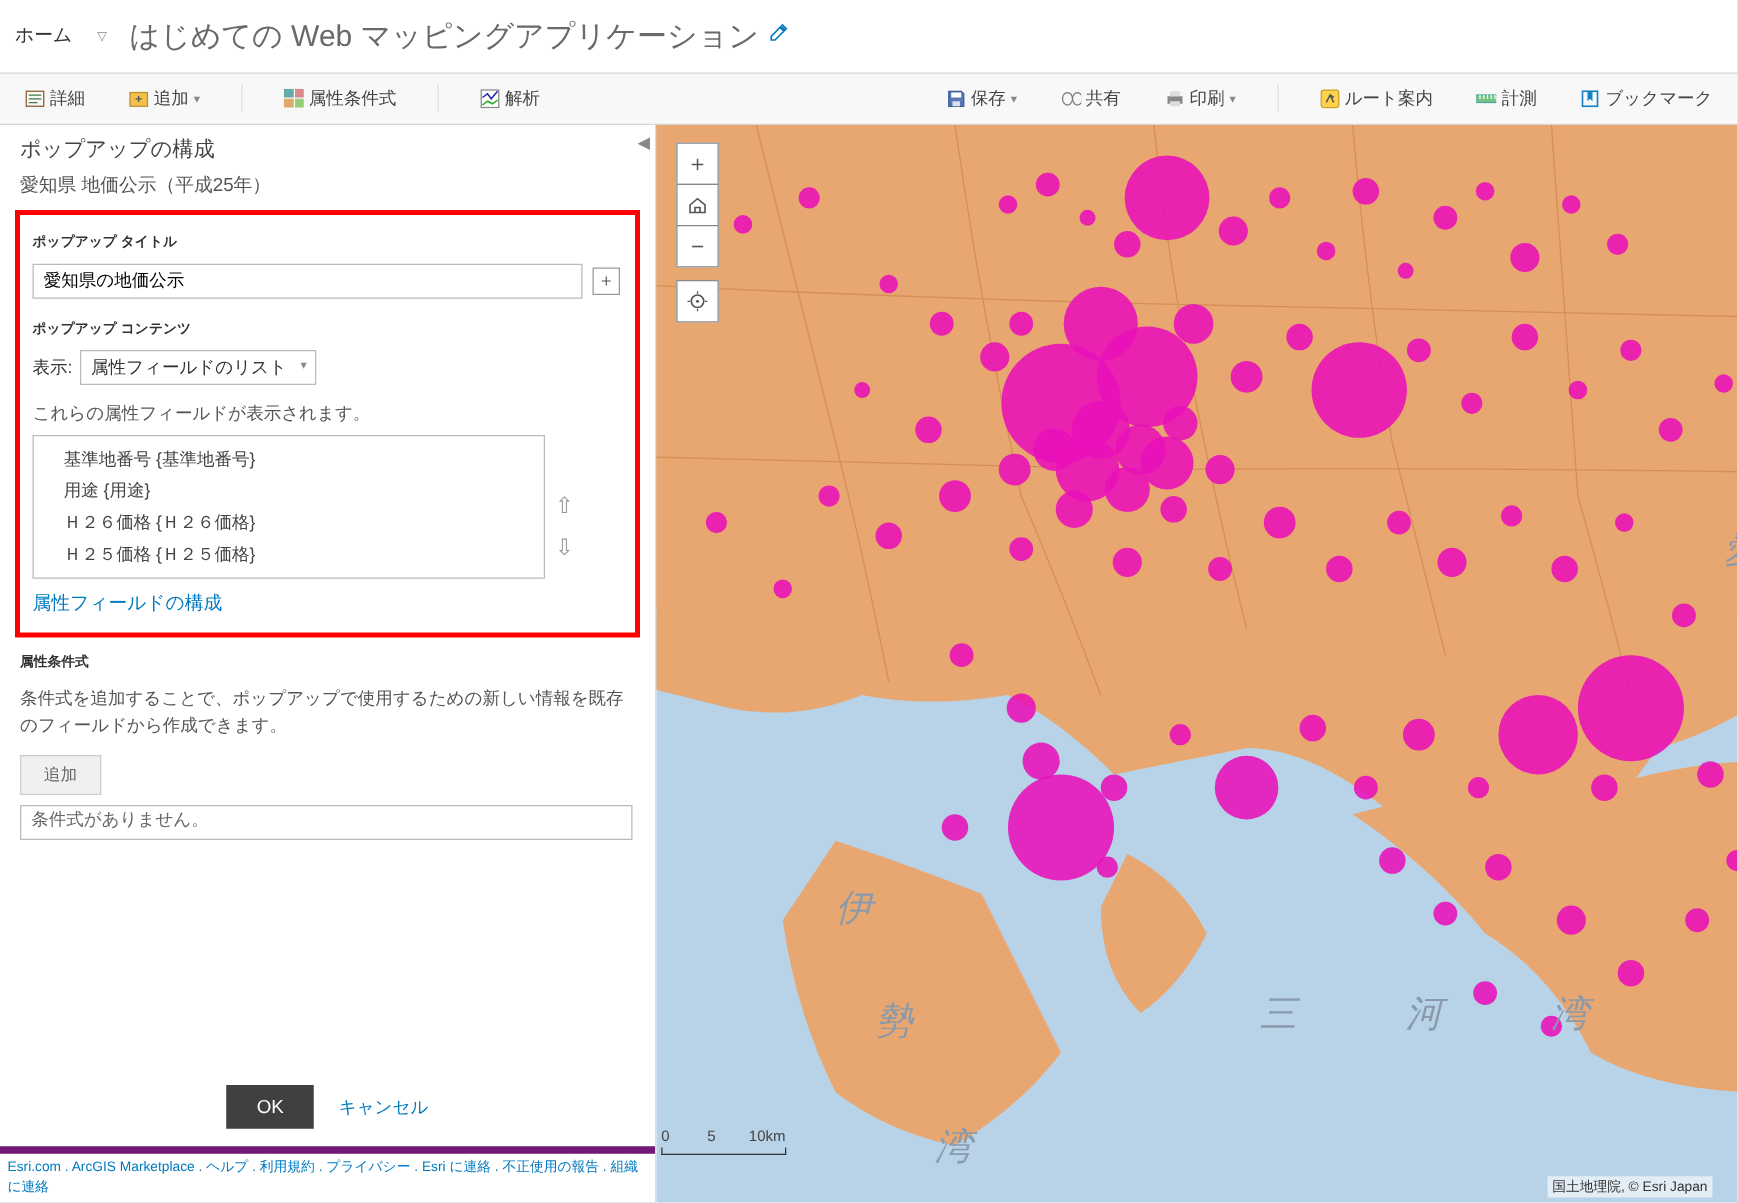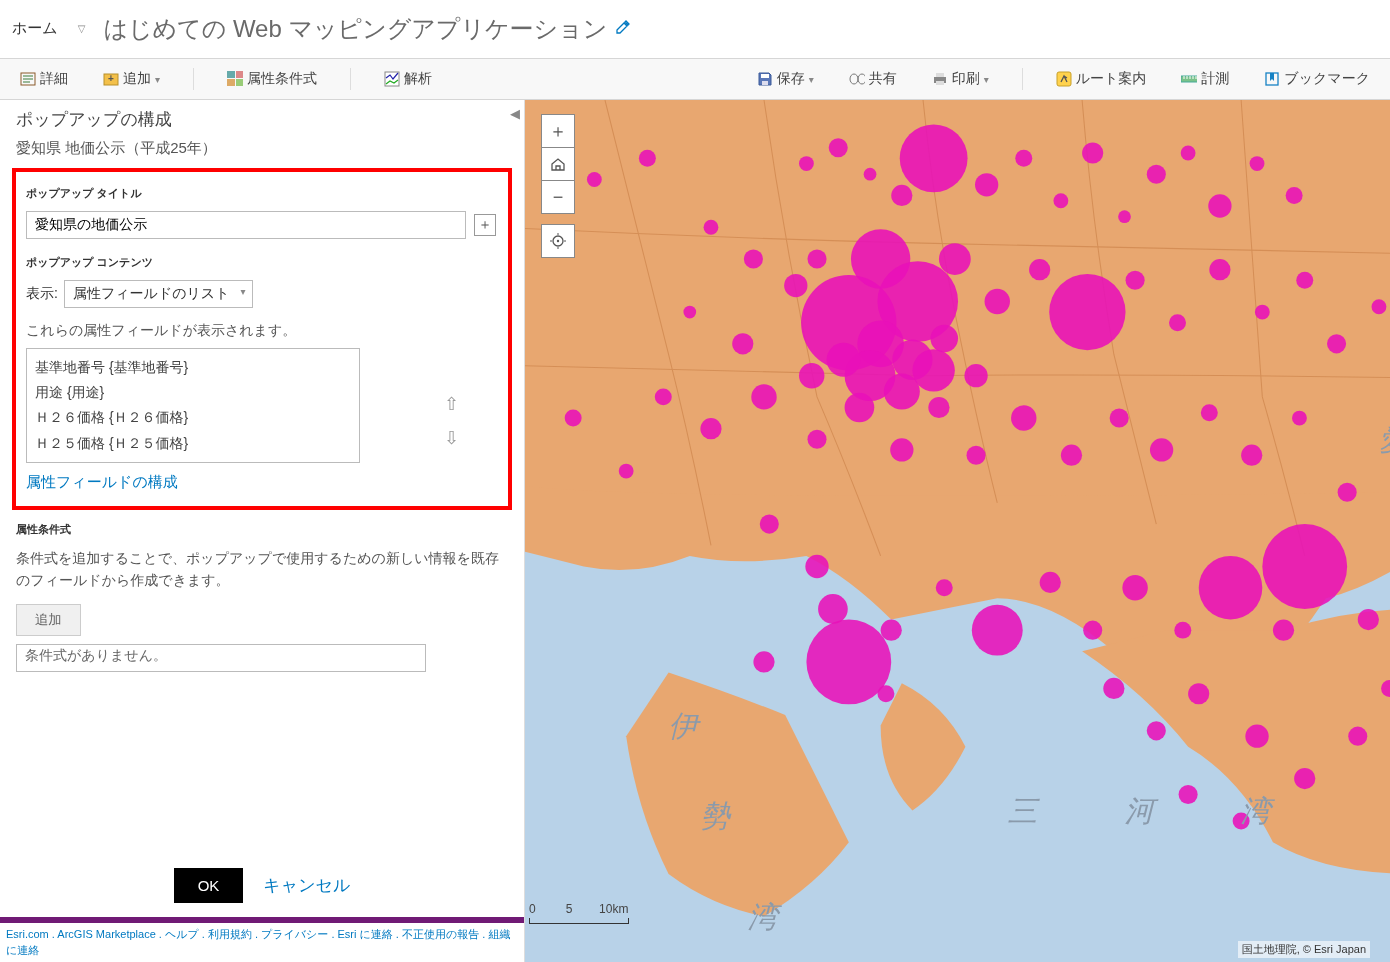--- a/index.html
+++ b/index.html
@@ -27,32 +27,32 @@
     .red-box { border: 4px solid #ff0000; padding: 14px 10px 14px 10px; margin: -4px -4px 8px -4px; }
     .chk-row { margin-bottom: 14px; }
     .chk-row label { color: #555; }
     .sect-title { font-weight: bold; font-size: 11px; color: #333; margin-bottom: 10px; }
     .title-row { display: flex; align-items: center; gap: 8px; margin-bottom: 16px; }
     .title-input { flex: 0 0 auto; width: 440px; border: 1px solid #bbb; padding: 5px 8px; font-size: 14px; }
     .plus-btn { width: 22px; height: 22px; border: 1px solid #999; display: flex; align-items: center; justify-content: center; cursor: pointer; color: #555; }
     .disp-row { display: flex; align-items: center; gap: 6px; margin-bottom: 14px; }
     .disp-select { border: 1px solid #bbb; padding: 4px 22px 4px 8px; background: #fff; position: relative; cursor: pointer; min-width: 182px; }
     .note { color: #555; margin-bottom: 8px; }
-    .attr-box { border: 1px solid #bbb; width: 334px; min-height: 106px; padding: 6px 8px; line-height: 1.8; color: #444; }
+    .attr-box { border: 1px solid #bbb; width: 410px; min-height: 106px; padding: 6px 24px; line-height: 1.8; color: #444; }
     .attr-arrows { position: absolute; margin-left: 418px; margin-top: -70px; color: #999; display: flex; flex-direction: column; gap: 12px; }
     .attr-arrows .arr { cursor: pointer; font-size: 18px; }
     .link { color: #0079c1; cursor: pointer; margin-top: 10px; display: inline-block; font-size: 15px; }
     .sect-title2 { font-weight: bold; margin-top: 12px; }
     .desc { color: #555; line-height: 1.6; margin-top: 6px; }
     .add-btn { margin-top: 12px; border: 1px solid #ccc; background: #f0f0f0; color: #666; padding: 6px 18px; cursor: pointer; }
-    .cond-box { border: 1px solid #bbb; width: 410px; height: 28px; margin-top: 8px; padding: 2px 8px; color: #666; overflow: hidden; }
+    .cond-box { border: 1px solid #bbb; width: 490px; height: 28px; margin-top: 8px; padding: 2px 8px; color: #666; overflow: hidden; }
 
     .btn-row { display: flex; justify-content: center; gap: 20px; padding: 14px 0; }
-    .ok-btn { background: #000000; color: #fff; border: none; padding: 9px 24px; font-size: 15px; cursor: pointer; }
-    .cancel-btn { color: #0079c1; cursor: pointer; font-size: 17px; align-self: center; }
+    .ok-btn { background: #404040; color: #fff; border: none; padding: 9px 24px; font-size: 15px; cursor: pointer; }
+    .cancel-btn { color: #0079c1; cursor: pointer; font-size: 14px; align-self: center; }
 
     .footer { font-size: 11px; color: #0079c1; padding: 4px 6px; border-top: 6px solid #701a75; line-height: 1.4; }
     .footer span { color: #0079c1; cursor: pointer; }
 
     .map-area { flex: 1; position: relative; overflow: hidden; }
     .map-svg { position: absolute; inset: 0; width: 100%; height: 100%; }
     .map-controls { position: absolute; top: 14px; left: 16px; display: flex; flex-direction: column; gap: 0; }
     .map-controls .btn { width: 34px; height: 34px; background: #fff; border: 1px solid #888; display: flex; align-items: center; justify-content: center; font-size: 18px; cursor: pointer; color: #555; }
     .map-controls .btn + .btn { margin-top: -1px; }
     .map-controls .gap { height: 10px; }

